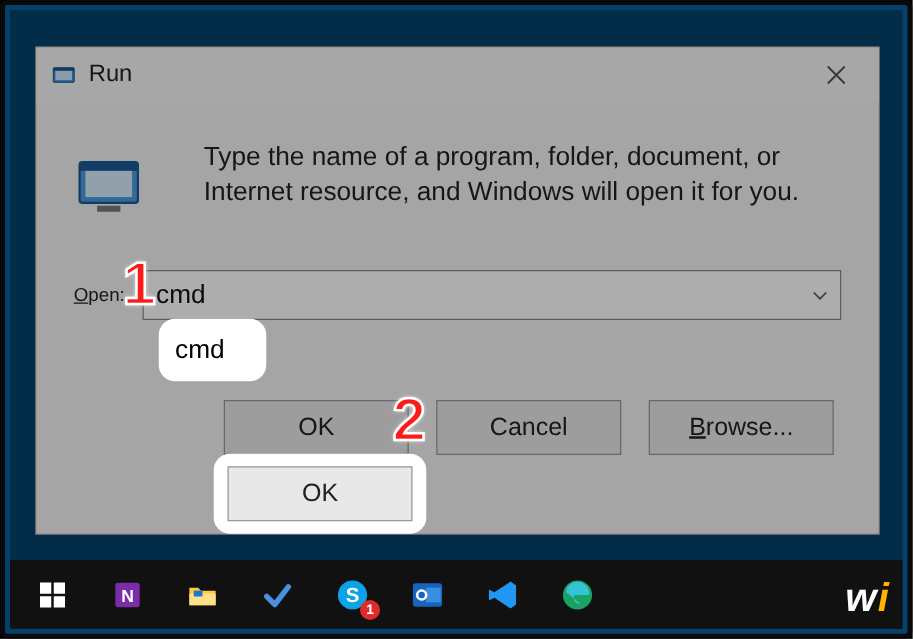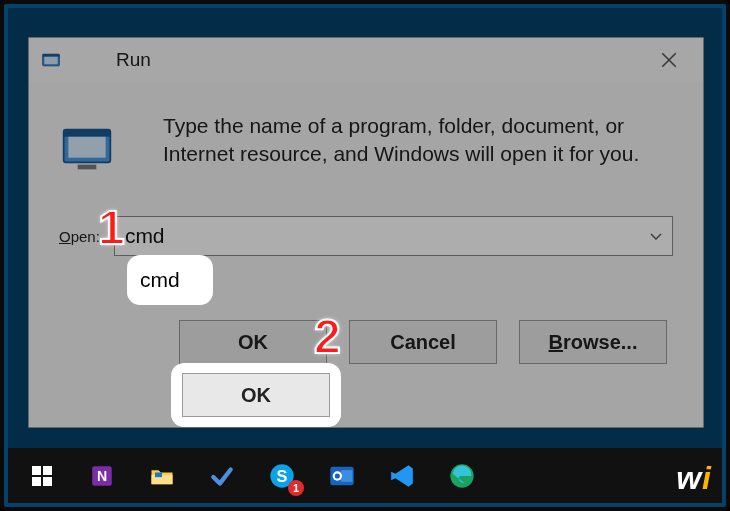--- a/index.html
+++ b/index.html
@@ -4,38 +4,38 @@
 <style>
   * { box-sizing: border-box; margin: 0; padding: 0; }
   html, body { width: 730px; height: 511px; overflow: hidden; font-family: "Segoe UI", Tahoma, sans-serif; }
   body { background: #000; position: relative; }
 
   .frame { position: absolute; left: 0; top: 0; width: 730px; height: 511px; border: 4px solid #0a0a0a; border-radius: 6px; background: #04426a; }
   .dim-overlay { position: absolute; inset: 4px; background: rgba(0,0,0,0.32); pointer-events: none; }
 
   
   .run-dialog { position: absolute; left: 24px; top: 33px; width: 676px; height: 391px; background: #f3f3f3; border: 1px solid #9a9a9a; border-radius: 1px; }
-  .titlebar { height: 44px; display: flex; align-items: center; padding: 0 12px; background: #f6f6f6; gap: 45px; }
+  .titlebar { height: 44px; display: flex; align-items: center; padding: 0 12px; background: #f6f6f6; }
   .title-icon { width: 20px; height: 20px; margin-right: 10px; display:inline-block; }
   .title-text { font-size: 19px; color: #222; flex: 1; }
   .close-x { width: 44px; height: 44px; display: flex; align-items: center; justify-content: center; color: #3a3a3a; font-size: 20px; cursor: pointer; }
 
   .body-area { padding: 30px 30px 18px 30px; }
   .prompt-row { display: flex; gap: 28px; }
   .run-big-icon { width: 56px; height: 56px; margin-right: 20px; margin-top: 6px; flex: 0 0 auto; }
   .prompt-text { font-size: 21px; color: #222; line-height: 1.35; }
 
   .open-row { display: flex; align-items: center; margin-top: 42px; }
   .open-label { font-size: 15px; color: #222; margin-right: 14px; }
   .open-label .ul { text-decoration: underline; }
   .combo { position: relative; flex: 1; height: 40px; border: 1px solid #8a8a8a; background: #fff; display: flex; align-items: center; padding: 0 34px 0 10px; font-size: 21px; color:#111; }
   .combo-caret { position: absolute; right: 10px; top: 50%; transform: translateY(-50%); color:#555; font-size: 14px; }
 
   .button-row { display:flex; justify-content:flex-end; gap:22px; margin-top: 64px; padding-right: 6px; }
-  .btn { width: 148px; height: 44px; background: #e8e8e8; border: 1px solid #9a9a9a; font-size: 20px; color:#222; display:flex; align-items:center; justify-content:center; cursor:pointer;font-weight:bold; }
+  .btn { width: 148px; height: 44px; background: #e8e8e8; border: 1px solid #9a9a9a; font-size: 20px; color:#222; display:flex; align-items:center; justify-content:center; cursor:pointer; }
   .btn .ul { text-decoration: underline; }
 
   
   .hl-box { position: absolute; background: #fff; border-radius: 10px; box-shadow: 0 0 0 3px #fff; }
   .hl-input { left: 126px; top: 254px; width: 80px; height: 44px; display:flex; align-items:center; padding-left:10px; font-size:21px; }
   .hl-ok { left: 170px; top: 362px; width: 164px; height: 58px; display:flex; align-items:center; justify-content:center; }
   .hl-ok .btn { width:148px; height:44px; }
 
   .callout { position:absolute; font-weight: 800; font-size: 48px; color: #ff1a1a; -webkit-text-stroke: 2px #fff; text-shadow: 0 0 4px #fff; font-family: Arial, sans-serif; }
   .c1 { left: 94px; top: 196px; }

